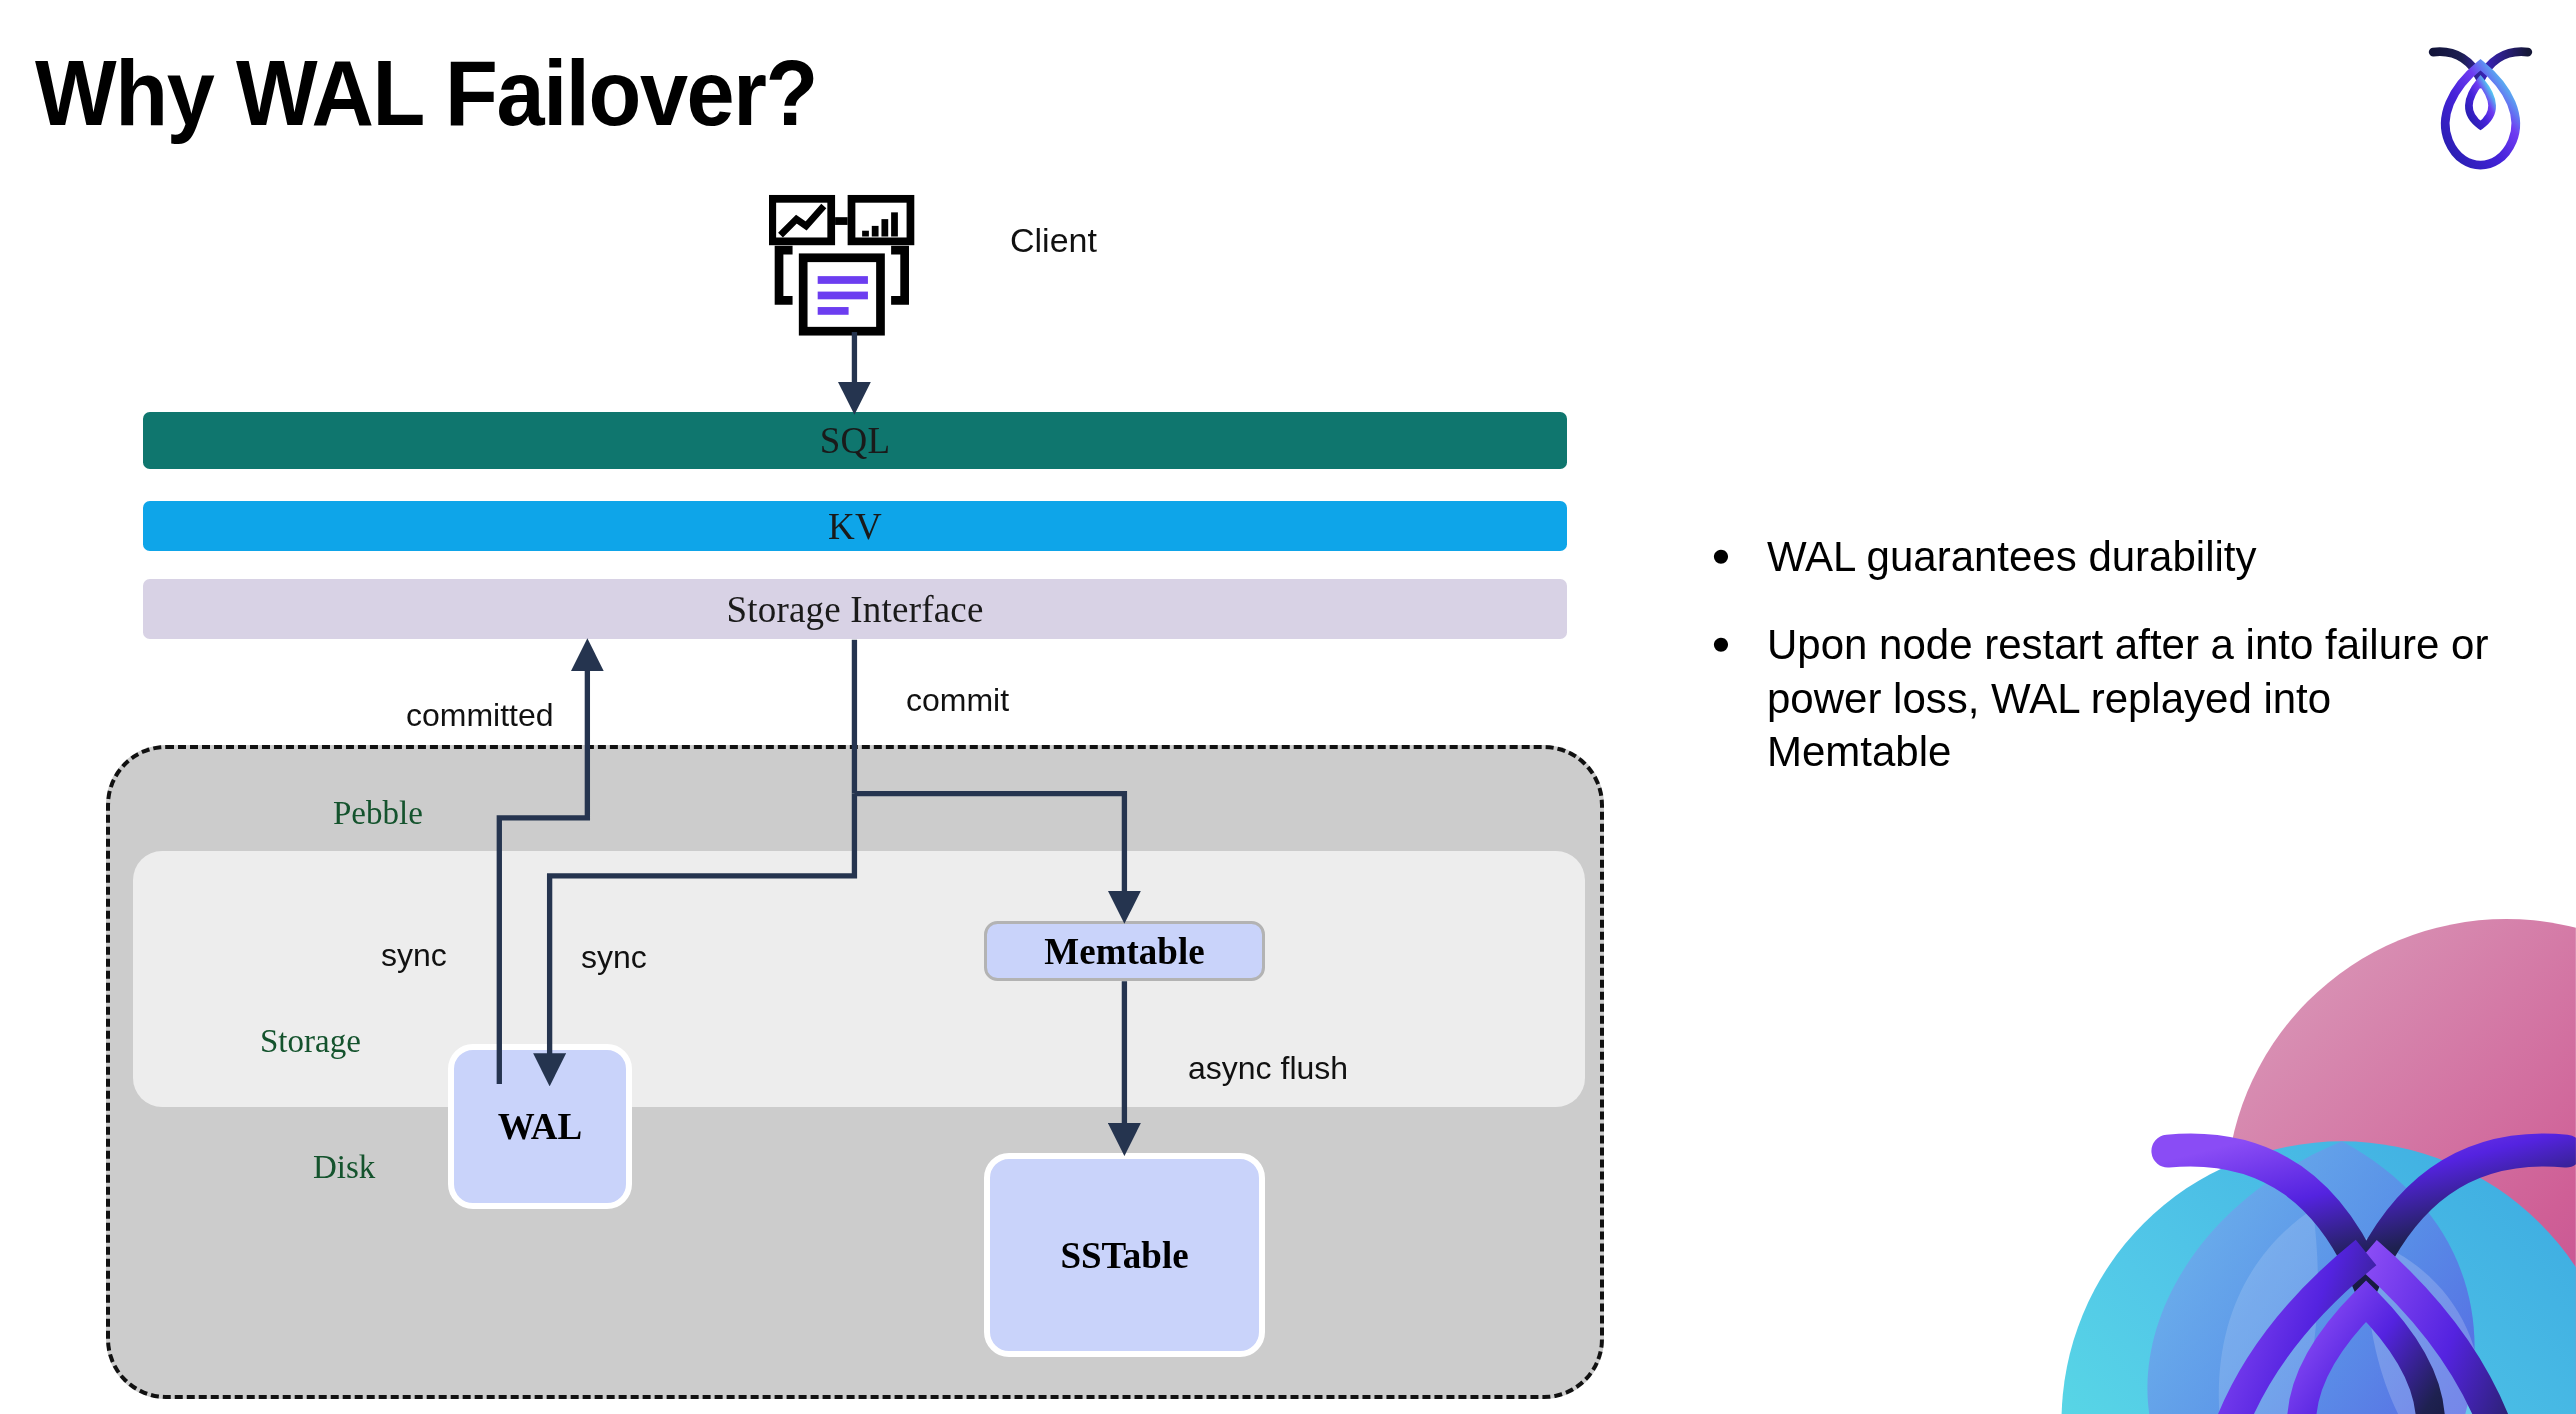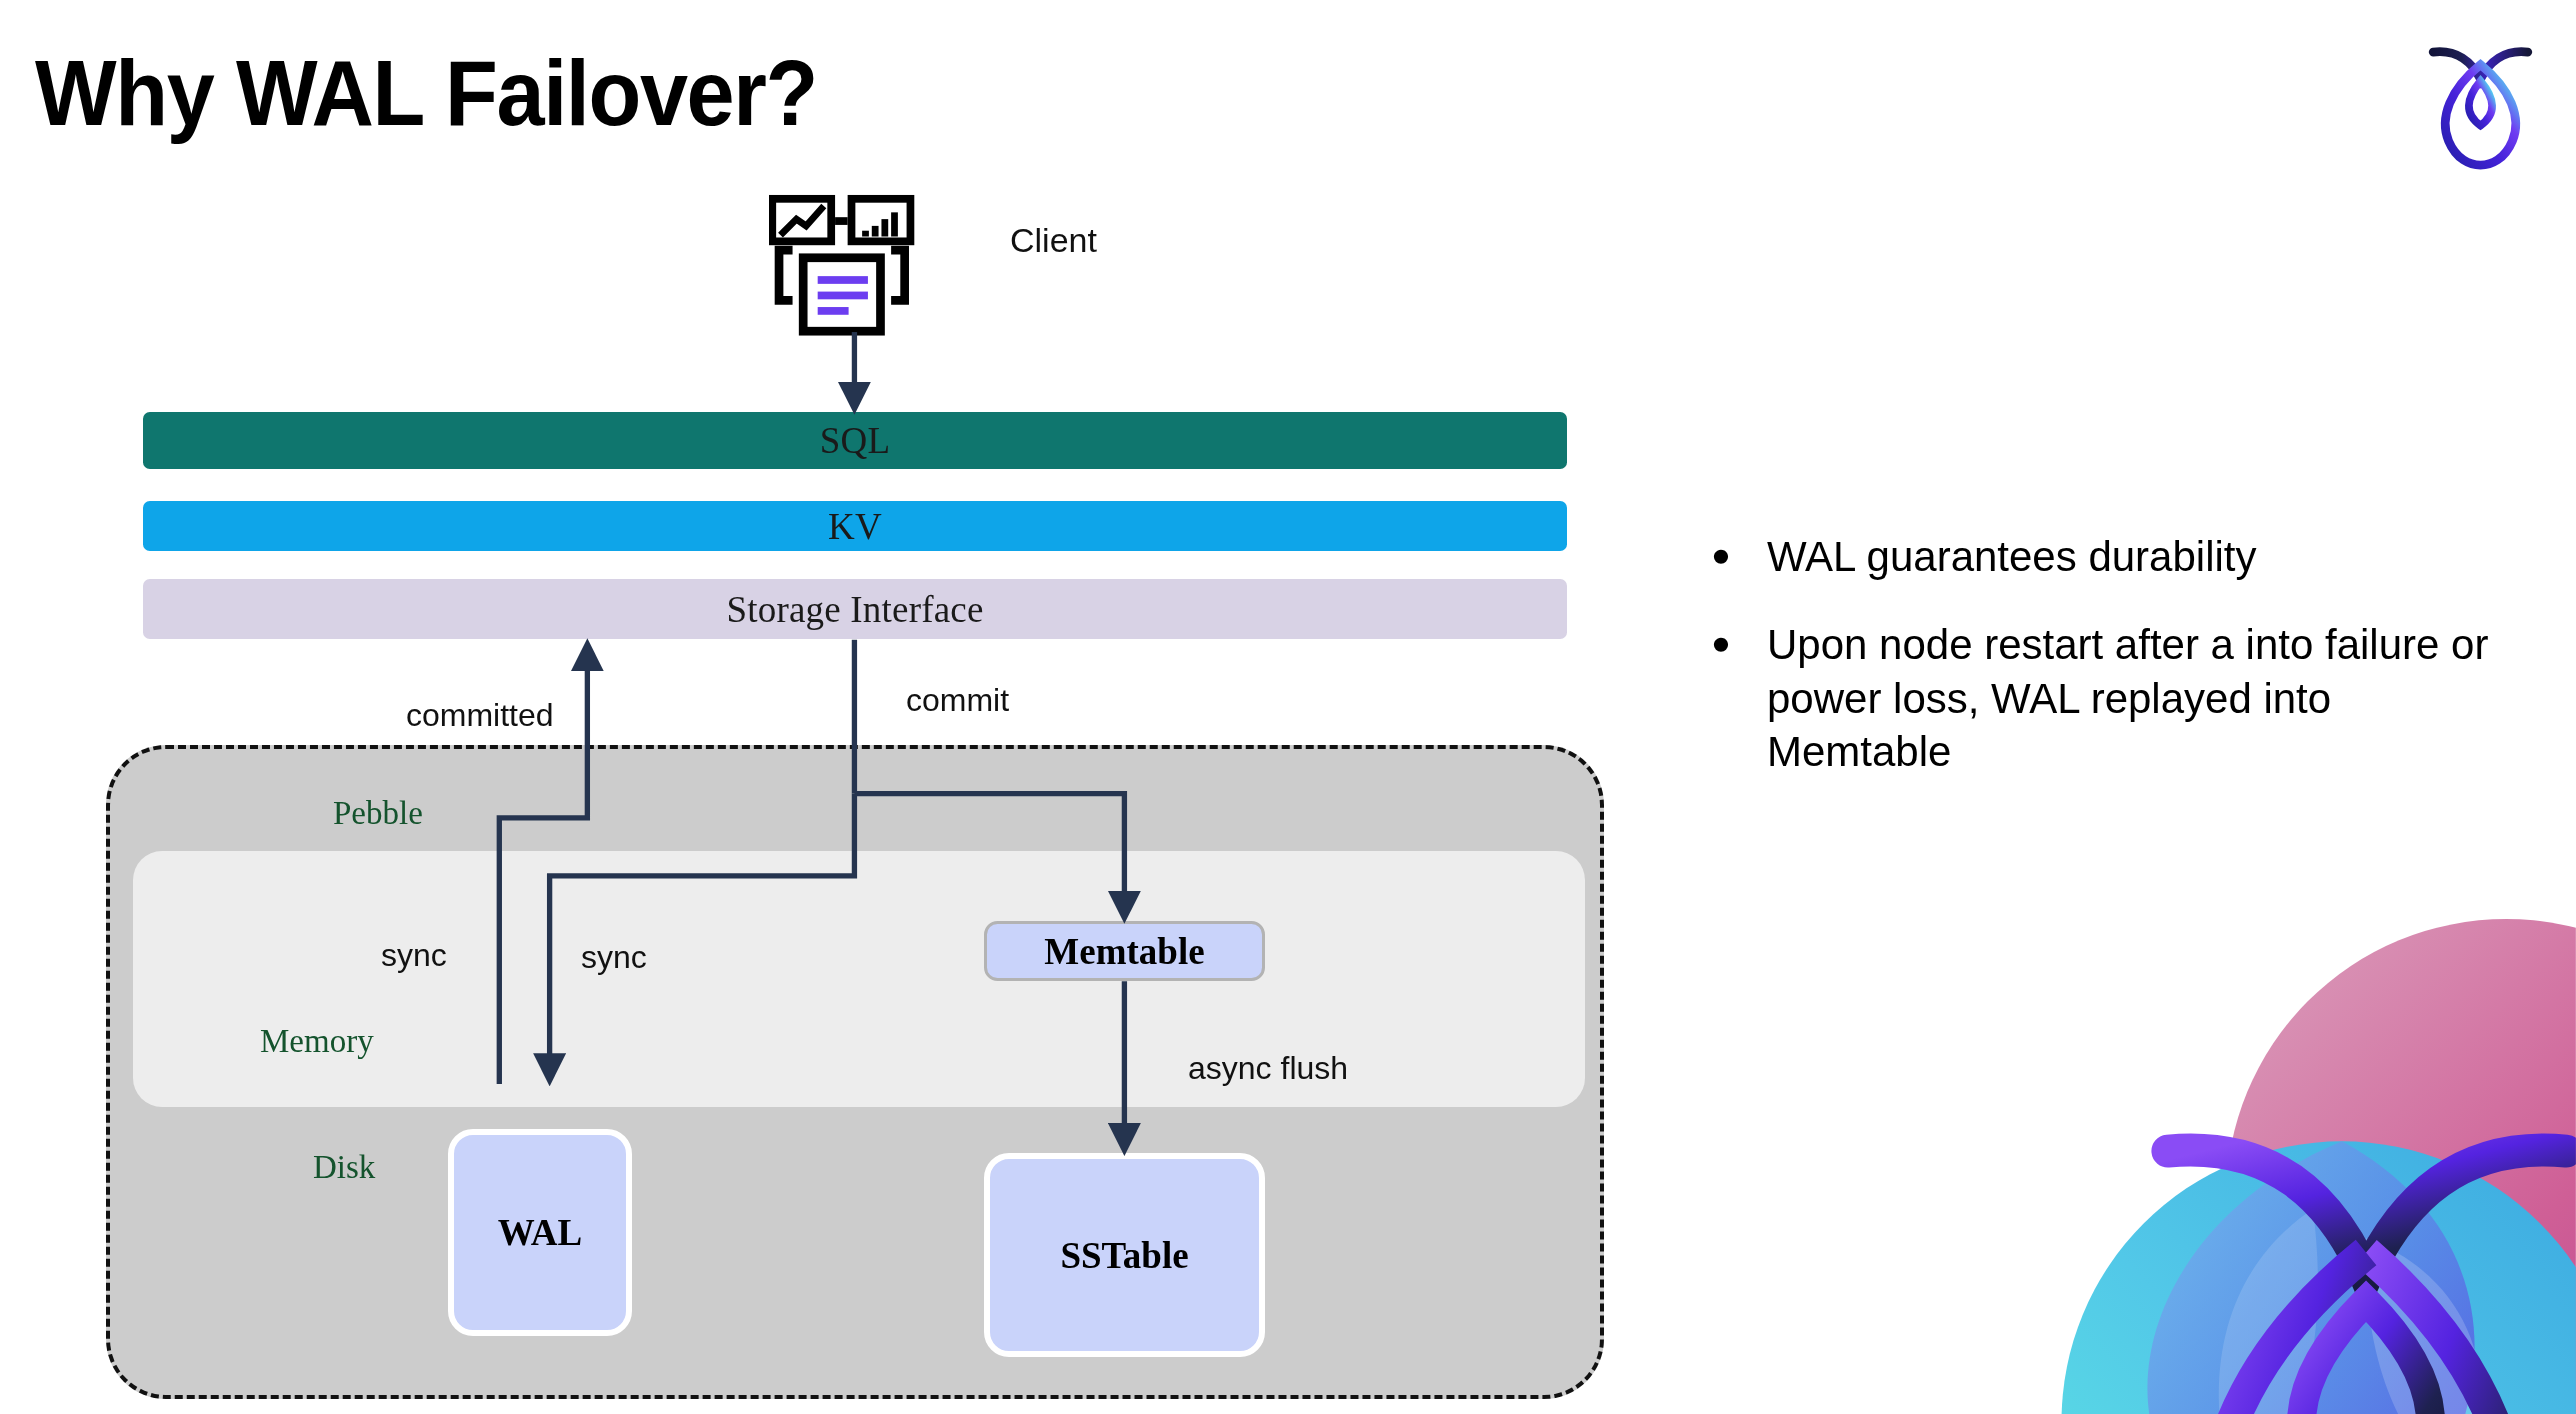--- a/index.html
+++ b/index.html
@@ -61,21 +61,21 @@
   .node-box {
     position:absolute; display:flex; align-items:center; justify-content:center;
     font-family:"Liberation Serif", serif; font-weight:bold; color:#000;
     background:#c9d3fa;
   }
   #node-memtable {
     left:984px; top:921px; width:281px; height:60px;
     border:3.9px solid #b3b3b3; border-radius:13.5px; font-size:37px;
   }
   #node-wal {
-    left:448px; top:1129px; width:184px; height:207px;
+    left:448px; top:1044px; width:184px; height:165px;
     border:6.8px solid #ffffff; border-radius:25px; font-size:37px;
   }
   #node-sstable {
     left:984px; top:1153px; width:281px; height:204px;
     border:6.8px solid #ffffff; border-radius:25px; font-size:37px;
   }
 
   
   .edge-label {
     position:absolute; font-family:"Liberation Sans", sans-serif;
@@ -177,21 +177,21 @@
 <div class="layer-bar" id="layer-kv">
   <span>KV</span>
 </div>
 <div class="layer-bar" id="layer-si">
   <span>Storage Interface</span>
 </div>
 
 <div id="pebble-container">
   <div id="memory-band"></div>
   <div class="region-label" id="label-pebble">Pebble</div>
-  <div class="region-label" id="label-memory">Memory</div>
+  <div class="region-label" id="label-memory">Storage</div>
   <div class="region-label" id="label-disk">Disk</div>
 </div>
 
 <div class="node-box" id="node-memtable">
   <span>Memtable</span>
 </div>
 <div class="node-box" id="node-wal">
   <span>WAL</span>
 </div>
 <div class="node-box" id="node-sstable">

